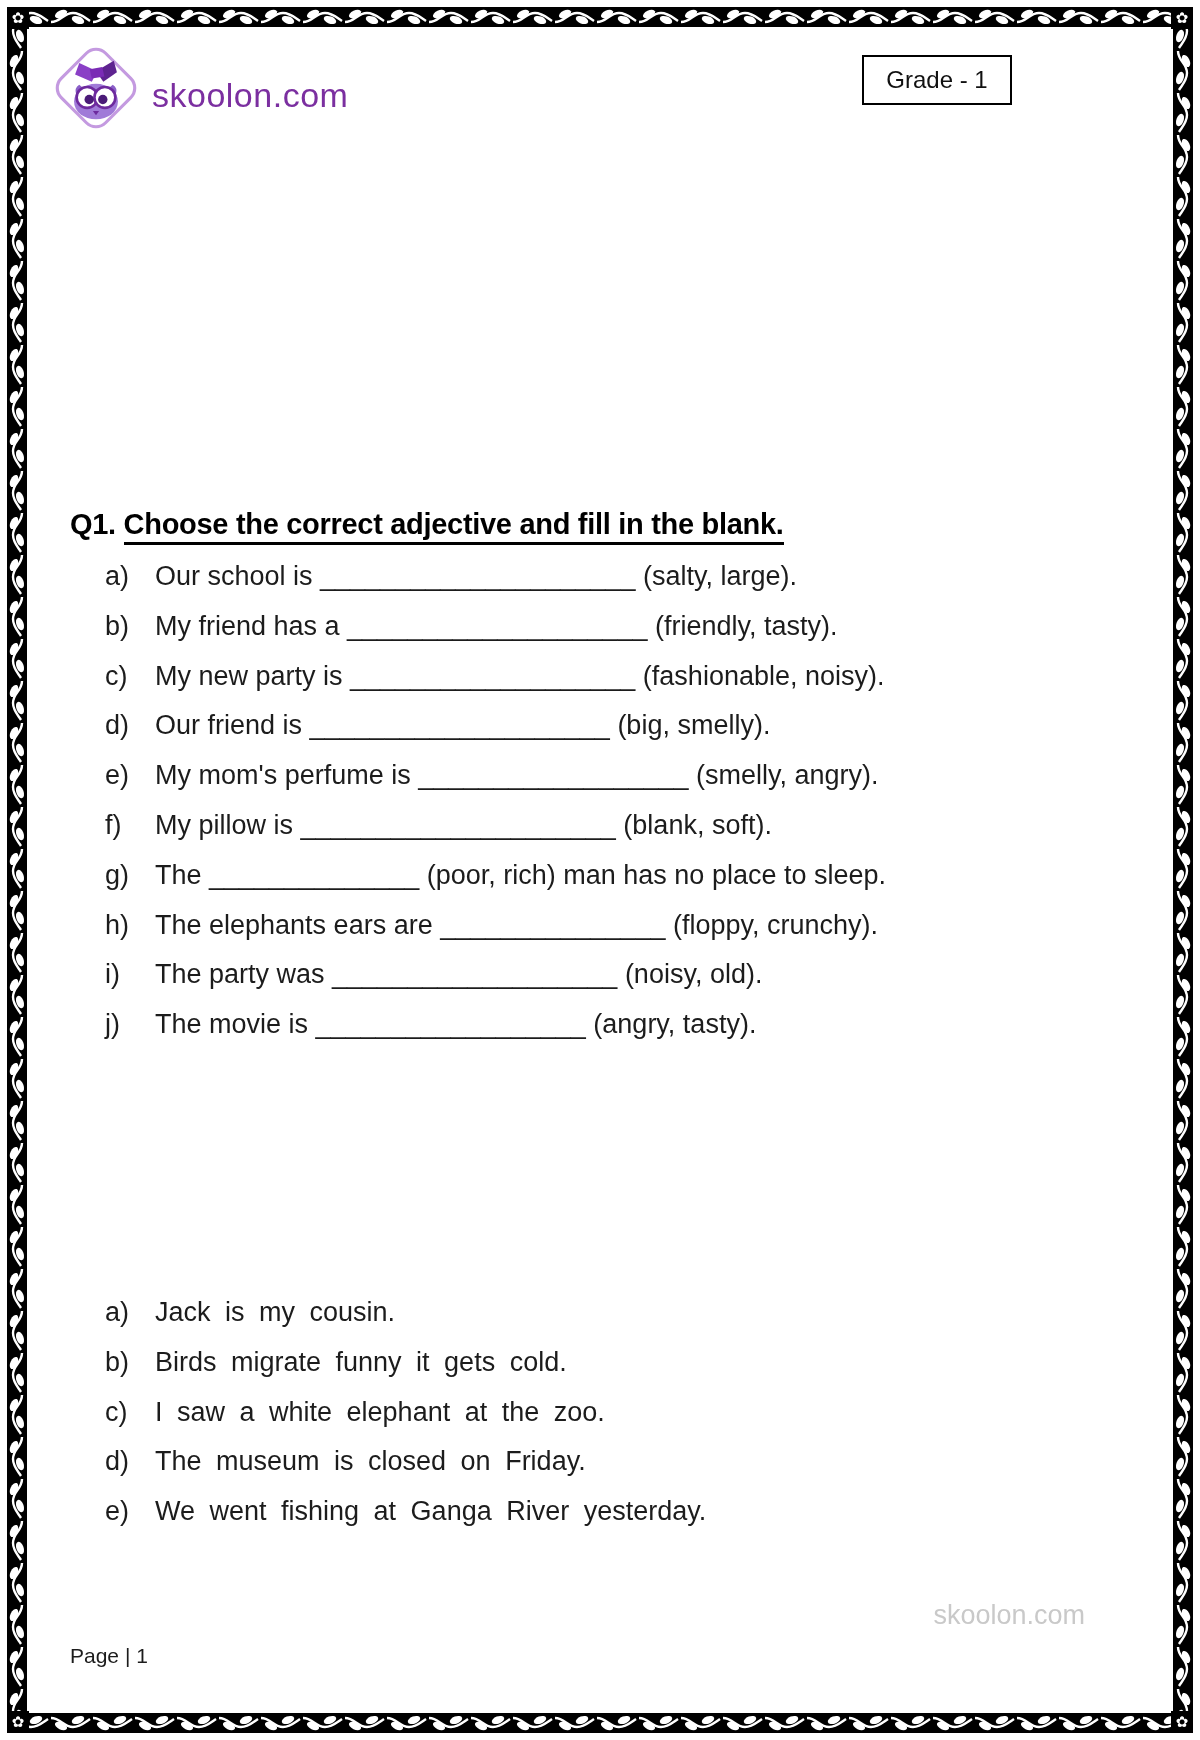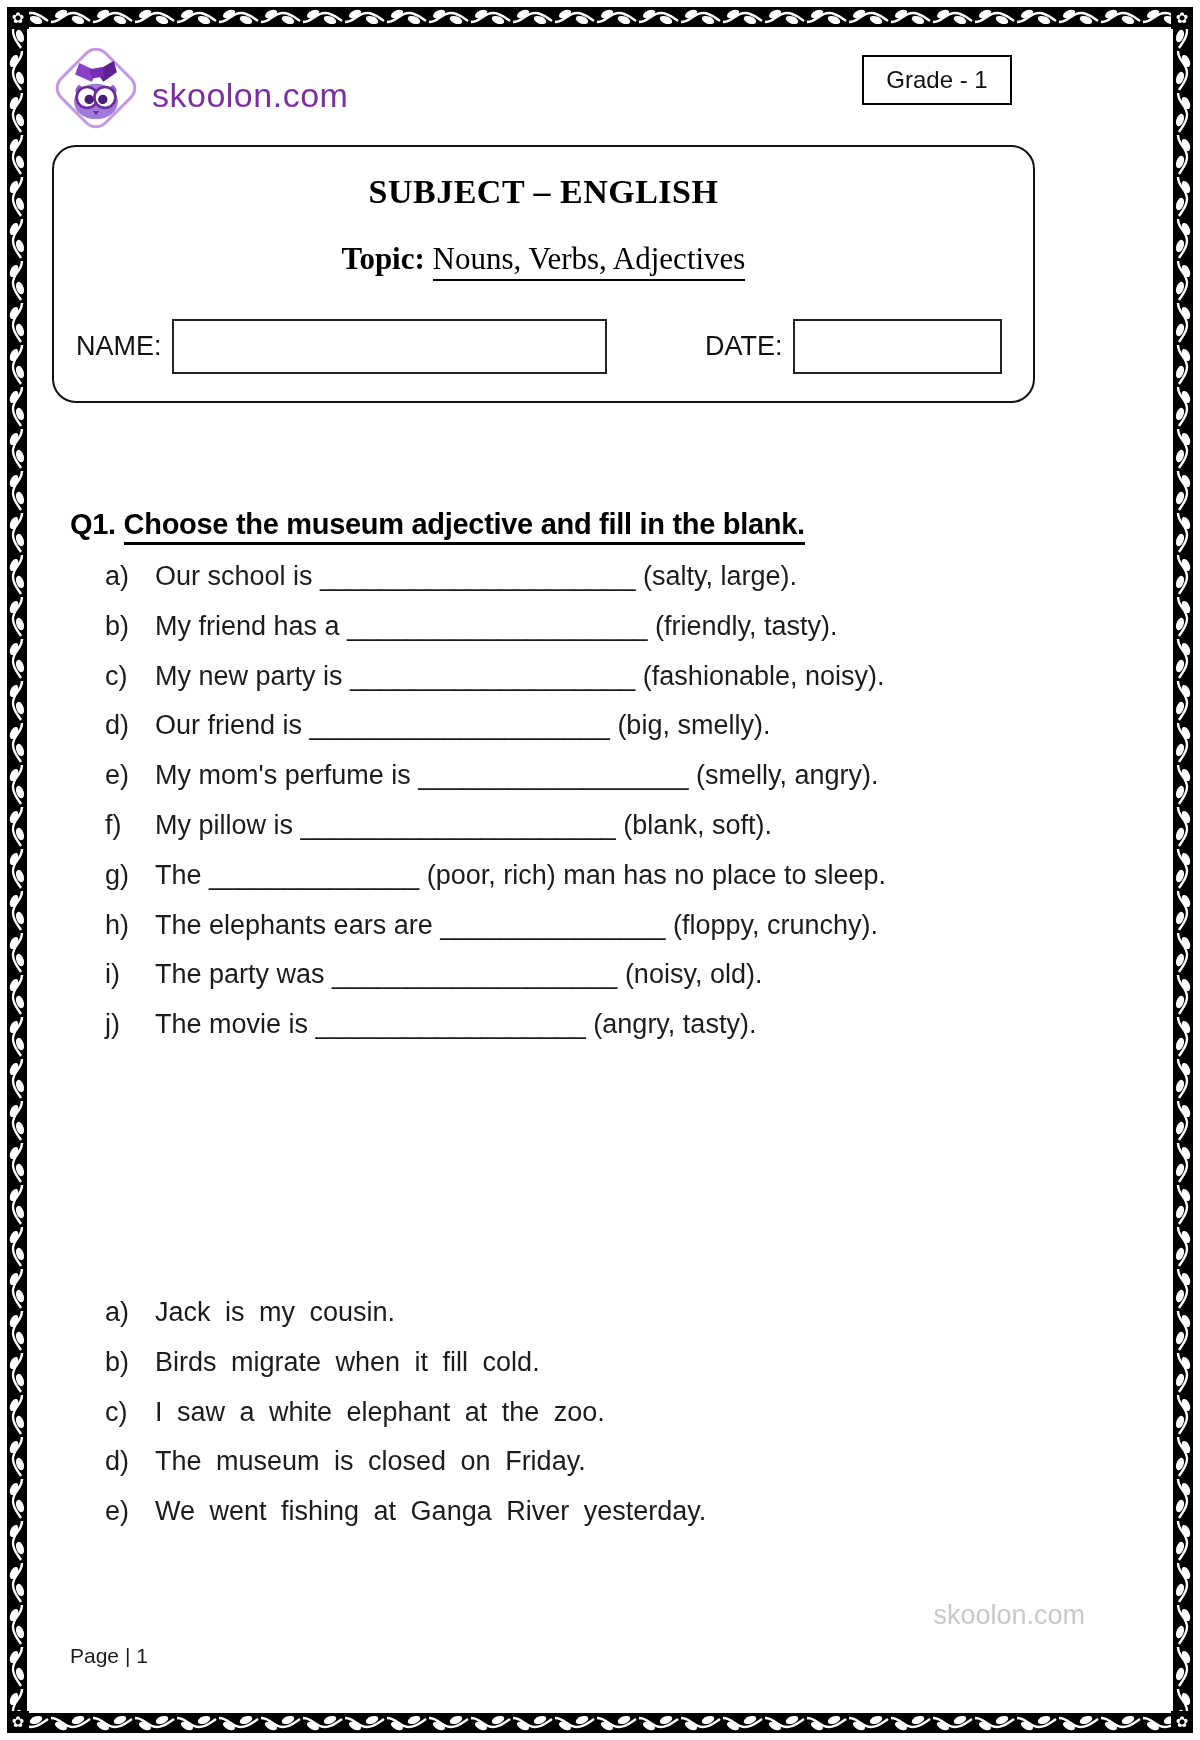--- a/index.html
+++ b/index.html
@@ -143,32 +143,23 @@
       <circle cx="52.5" cy="53" r="10" fill="#ffffff" stroke="#6d2a9e" stroke-width="2.5"></circle>
       <circle cx="37.5" cy="55" r="4.5" fill="#4a1a78"></circle>
       <circle cx="50.5" cy="55" r="4.5" fill="#4a1a78"></circle>
       <path d="M41 66 L44 70 L47 66 Z" fill="#6d2a9e"></path>
     </svg>
     <span class="logo-text">skoolon.com</span>
   </div>
 
   <div class="grade-badge">Grade - 1</div>
 
-  <div class="header-box">
-    <div class="subject-title">SUBJECT – ENGLISH</div>
-    <div class="topic-line"><span class="topic-label">Topic:</span>
-      <span class="topic-underline">Nouns, Verbs, Adjectives</span></div>
-    <div class="name-label">NAME:</div>
-    <div class="name-box"></div>
-    <div class="date-label">DATE:</div>
-    <div class="date-box"></div>
-  </div>
 
   <div class="q-heading q1-heading"><span>Q1.</span>
-    <span class="q-underline">Choose the museum adjective and fill in the blank.</span></div>
+    <span class="q-underline">Choose the correct adjective and fill in the blank.</span></div>
 
   <div class="q-items q1-items">
 
       <div class="q-item">
         <span class="q-letter">a)</span>
         <span class="q-text">Our school is _____________________ (salty, large).</span>
       </div>
 
       <div class="q-item">
         <span class="q-letter">b)</span>
@@ -219,21 +210,21 @@
 
   <div class="q-items q2-items">
 
       <div class="q-item">
         <span class="q-letter">a)</span>
         <span class="q-text">Jack is my cousin.</span>
       </div>
 
       <div class="q-item">
         <span class="q-letter">b)</span>
-        <span class="q-text">Birds migrate when it fill cold.</span>
+        <span class="q-text">Birds migrate funny it gets cold.</span>
       </div>
 
       <div class="q-item">
         <span class="q-letter">c)</span>
         <span class="q-text">I saw a white elephant at the zoo.</span>
       </div>
 
       <div class="q-item">
         <span class="q-letter">d)</span>
         <span class="q-text">The museum is closed on Friday.</span>

